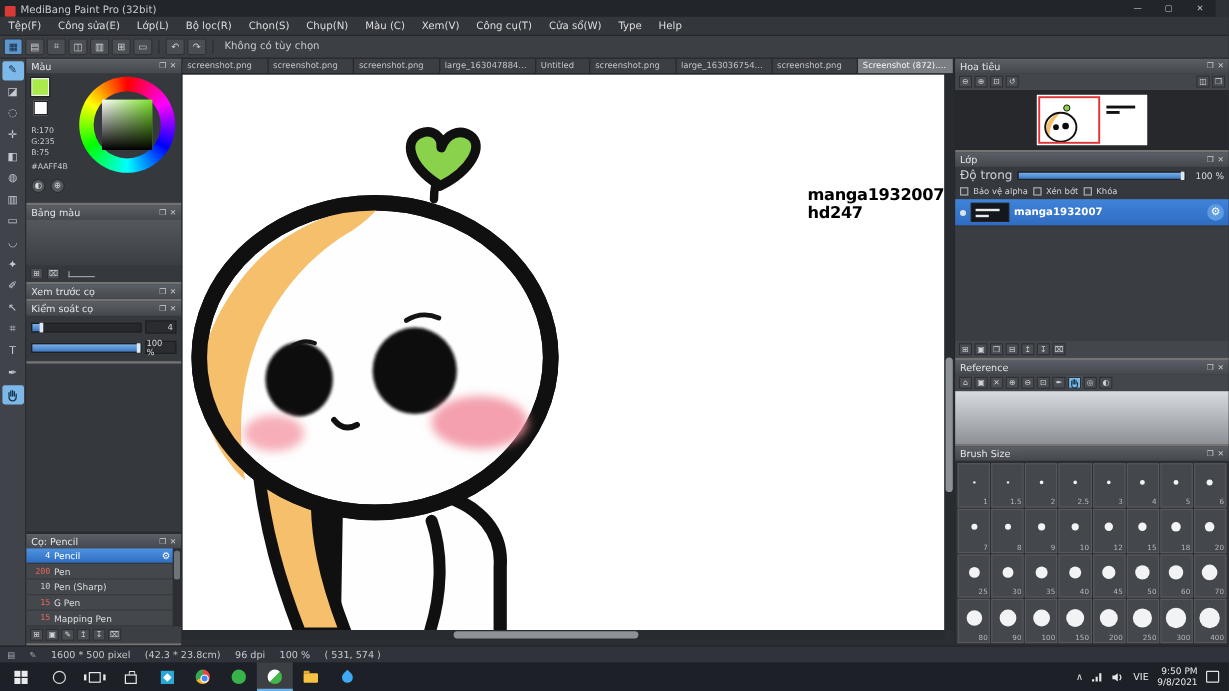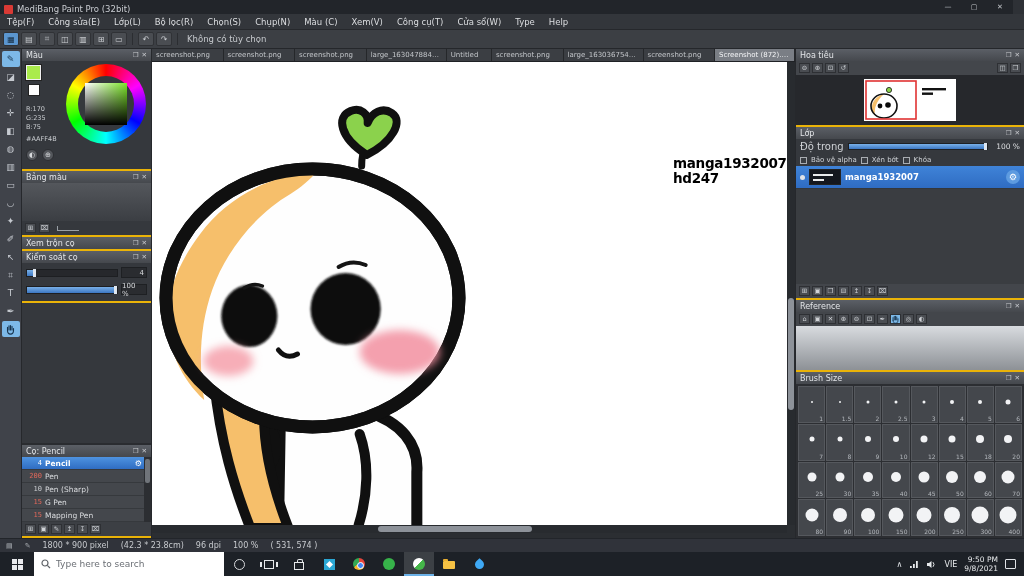--- a/index.html
+++ b/index.html
@@ -21,21 +21,21 @@
 .tb-status{font-size:8.5px;color:#c6c9cd;margin-left:4px}
 
 
 .main{position:absolute;top:49px;left:0;right:0;bottom:38px;display:flex}
 .toolstrip{width:22px;background:#40434a;display:flex;flex-direction:column;align-items:center;padding-top:2px;gap:2px;border-right:1px solid #26282c}
 .tool{width:18px;height:16px;display:flex;align-items:center;justify-content:center;font-size:9px;color:#c6cad0;border-radius:2px;flex:0 0 auto}
 .tool.active{background:#7db9e8;color:#17344e}
 
 
 .leftpanels{width:130px;background:#35383d;display:flex;flex-direction:column;border-right:1px solid #26282c}
-.panel{border-bottom:2px solid #eab308;flex:0 0 auto}
+.panel{border-bottom:2px solid #737373;flex:0 0 auto}
 .phead{height:12px;background:linear-gradient(#5b5f66,#45484d);display:flex;align-items:center;padding:0 4px;font-size:8px;color:#e3e5e8}
 .phead .sp{flex:1}
 .ph-ic{font-size:6.5px;color:#caccd0;margin-left:3px}
 
 .color-body{position:relative;height:108px;padding:3px}
 .swatch-main{position:absolute;left:4px;top:4px;width:15px;height:15px;background:#aaeb4b;border:1px solid #f0f0f0;outline:1px solid #222}
 .swatch-sub{position:absolute;left:6px;top:23px;width:12px;height:12px;background:#fdfdfd;border:1px solid #222}
 .wheel{position:absolute;right:5px;top:3px;width:80px;height:80px;border-radius:50%;background:conic-gradient(#f00,#f0f,#00f,#0ff,#0f0,#ff0,#f00)}
 .wheel::after{content:"";position:absolute;inset:12px;border-radius:50%;background:#35383d}
 .sv{position:absolute;right:24px;top:22px;width:42px;height:42px;z-index:2;background:linear-gradient(to top,#000,rgba(0,0,0,0)),linear-gradient(to right,#fff,#7ce32a)}
@@ -62,21 +62,21 @@
 
 .panel.brushlist{margin-top:auto;border-top:2px solid #2a2c30}
 .bl-wrap{display:flex}
 .bl-list{flex:1}
 .brush-row{display:flex;align-items:center;gap:3px;padding:0 2px;height:13px;background:#44474c;border-bottom:1px solid #36393d}
 .brush-row.selected{background:linear-gradient(#4e93e0,#2f6dc2)}
 .bnum{width:18px;text-align:right;font-size:7px;font-family:"DejaVu Sans Mono",monospace;color:#c9ccd0}
 .brush-row.selected .bnum{color:#fff}
 .bnum.red{color:#e0685a}
 .bname{font-size:7.5px;color:#dcdee1;flex:1;white-space:nowrap;overflow:hidden}
-.brush-row.selected .bname{color:#fff;font-weight:bold}
+.brush-row.selected .bname{color:#fff;font-weight:normal}
 .bgear{font-size:8px;color:#fff}
 .bl-scroll{width:7px;background:#2c2e32;position:relative}
 .bl-thumb{position:absolute;left:1px;right:1px;top:2px;height:24px;background:#70747a;border-radius:2px}
 .bl-foot{display:flex;gap:2px;padding:2px 3px;background:#3c3f44}
 
 
 .canvas-area{flex:1;min-width:0;display:flex;flex-direction:column;background:#2b2e32;position:relative}
 .tabbar{height:13px;display:flex;background:#26292d;border-bottom:1px solid #1f2125}
 .dtab{max-width:80px;flex:1 1 auto;padding:0 4px;font-size:7px;color:#c2c5c9;background:#3b3e43;border-right:1px solid #25272a;white-space:nowrap;overflow:hidden;text-overflow:ellipsis;line-height:12px}
 .dtab.active{background:#7a7e85;color:#f4f5f7}
@@ -96,21 +96,21 @@
 .nav-body{height:50px;background:#26282c;display:flex;align-items:center;justify-content:center}
 .nav-thumb{position:relative;width:92px;height:42px;background:#fff}
 .nav-thumb svg{position:absolute;inset:0}
 
 .lrow{display:flex;align-items:center;gap:4px;padding:2px 4px}
 .llabel{font-size:10px;color:#cfd2d6;width:44px;flex:0 0 auto}
 .lslider{flex:1;height:7px;background:#26282c;border:1px solid #1d1f22;position:relative}
 .lval{font-size:7.5px;color:#dcdee1;width:28px;text-align:right}
 .lselect{flex:1;height:12px;background:#55585e;border:1px solid #26282c;display:flex;align-items:center;padding:0 4px;font-size:7.5px;color:#eceef0}
 .lselect .arr{margin-left:auto;font-size:6px}
-.checks{display:flex;align-items:center;gap:4px;padding:2px 4px;font-size:7px;color:#cfd2d6}
+.checks{display:flex;gap:4px;padding:2px 4px;font-size:7px;color:#cfd2d6}
 .cb{width:7px;height:7px;border:1px solid #a9adb2;background:#3a3d42;flex:0 0 auto}
 .layerlist{height:118px;background:#3a3d41}
 .layer-row{display:flex;align-items:center;gap:4px;height:23px;padding:0 4px;background:#474a4f;border-bottom:1px solid #34373b}
 .layer-row.selected{background:linear-gradient(#3f83d8,#2f6cc2)}
 .eyedot{width:5px;height:5px;border-radius:50%;background:#dfe3e8;flex:0 0 auto}
 .lthumb{width:32px;height:16px;background:#fff;border:1px solid #222;position:relative;flex:0 0 auto;overflow:hidden}
 .lthumb.dark{background:#14171e}
 .lthumb.dark i{position:absolute;left:3px;top:4px;width:20px;height:2px;background:#e8eaec}
 .lthumb.dark i+i{top:9px;width:11px}
 .lname{font-size:8.5px;color:#e8eaec;flex:1;white-space:nowrap;overflow:hidden}
@@ -264,21 +264,21 @@
       <div class="pal-body"></div>
       <div class="pal-foot">
         <span class="mini-ic">⊞</span>
         <span class="mini-ic">⌧</span>
         <span class="pal-dash"></span>
       </div>
     </div>
 
     <div class="panel">
       <div class="phead">
-          <span>Xem trộn cọ</span>
+          <span>Xem trước cọ</span>
           <span class="sp"></span>
           <span class="ph-ic">❐</span>
           <span class="ph-ic">✕</span>
         </div>
     </div>
 
     <div class="panel">
       <div class="phead">
           <span>Kiểm soát cọ</span>
           <span class="sp"></span>
@@ -656,42 +656,35 @@
             <b>400</b>
           </div>
       </div>
     </div>
   </div>
 </div>
 
 <div class="statusbar">
   <span class="sb-ic">▤</span>
   <span class="sb-ic">✎</span>
-  <span>1800 * 900 pixel</span>
+  <span>1600 * 500 pixel</span>
   <span>(42.3 * 23.8cm)</span>
   <span>96 dpi</span>
   <span>100 %</span>
   <span>( 531, 574 )</span>
 </div>
 
 <div class="taskbar">
   <div class="start">
     <span class="start-grid">
         <s></s>
         <s></s>
         <s></s>
         <s></s>
       </span>
-  </div>
-  <div class="searchbox">
-    <svg width="10" height="10" viewBox="0 0 10 10">
-        <circle cx="4" cy="4" r="3" fill="none" stroke="#5f6368" stroke-width="1.2"></circle>
-        <line x1="6.3" y1="6.3" x2="9" y2="9" stroke="#5f6368" stroke-width="1.2"></line>
-      </svg>
-    <span>Type here to search</span>
   </div>
   <div class="tb-apps">
     <span class="tb-app">
         <i class="i-cortana"></i>
       </span>
     <span class="tb-app">
         <i class="i-taskview"></i>
       </span>
     <span class="tb-app">
         <i class="i-store"></i>

